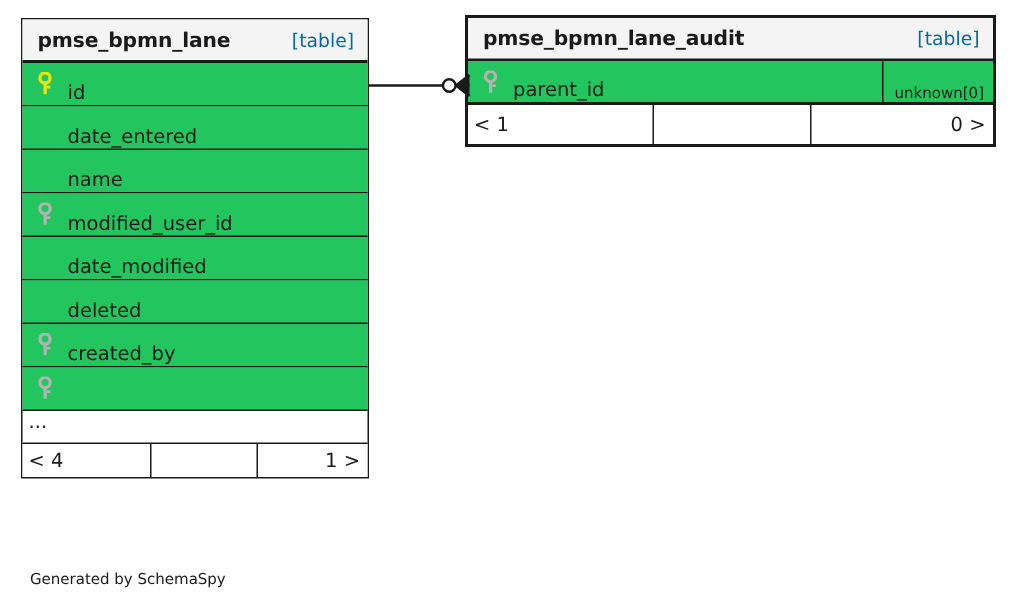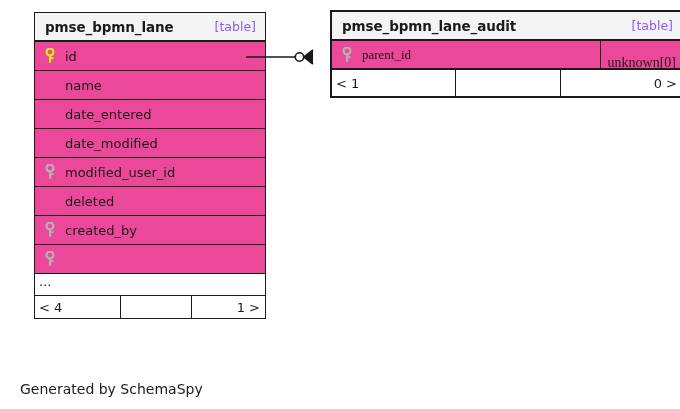--- a/index.html
+++ b/index.html
@@ -15,21 +15,20 @@
     font-family: "DejaVu Sans", sans-serif;
     color: #1a1a1a;
   }
 
   
   .er-table {
     position: absolute;
     background: #ffffff;
     box-sizing: border-box;
     border: 2px solid #1a1a1a;
-    margin-left: 20px;
   }
   .er-table.thin { border-width: 1px; }
 
   .tbl-header {
     display: flex;
     align-items: center;
     justify-content: space-between;
     background: #f4f4f4;
     border-bottom: 2px solid #1a1a1a;
     box-sizing: border-box;
@@ -38,51 +37,51 @@
   }
   .tbl-title {
     font-size: 13.5px;
     font-weight: bold;
     letter-spacing: -0.1px;
     white-space: nowrap;
   }
   .tbl-kind {
     font-size: 12.5px;
     font-weight: normal;
-    color: #8b5cf6;
+    color: #0369a1;
     white-space: nowrap;
   }
 
   
   .col-row {
     display: flex;
-    align-items: center;
+    align-items: flex-end;
     box-sizing: border-box;
     height: 29px;
     border-bottom: 1px solid #1a1a1a;
-    background: #ec4899;
+    background: #22c55e;
   }
   .col-row:last-child { border-bottom: none; }
 
   .key-cell {
     width: 30px;
     flex: 0 0 30px;
     display: flex;
     align-items: center;
     justify-content: center;
     height: 100%;
   }
   .col-name {
     font-size: 13px;
     white-space: nowrap;
     flex: 1 1 auto;
     overflow: hidden;
   }
   .col-type {
-    font-size: 14px;
+    font-size: 10px;
     white-space: nowrap;
     padding: 16px 6px 0 7px;
     border-left: 1px solid #1a1a1a;
     height: 100%;
     display: flex;
     align-items: center;
     box-sizing: border-box;
   }
 
   
@@ -125,21 +124,21 @@
   .edge-layer {
     position: absolute;
     left: 0; top: 0;
     width: 680px; height: 409px;
     pointer-events: none;
   }
 
   
   .caption {
     position: absolute;
-    font-size: 14px;
+    font-size: 10px;
     color: #1a1a1a;
     white-space: nowrap;
   }
 </style>
 </head>
 <body>
 
 <div class="er-table thin" style="left:14px; top:12px; width:232px;">
 
   <div class="tbl-header">
@@ -153,42 +152,42 @@
         <circle cx="5" cy="4" r="3.4" fill="none" stroke="#e8e80f" stroke-width="2.2"></circle>
         <rect x="4" y="6.4" width="2.2" height="8.4" fill="#e8e80f"></rect>
         <rect x="6.2" y="9.2" width="2.4" height="1.8" fill="#e8e80f"></rect>
       </svg>
     </div>
     <div class="col-name">id</div>
   </div>
 
   <div class="col-row">
     <div class="key-cell"></div>
+    <div class="col-name">date_entered</div>
+  </div>
+
+  <div class="col-row">
+    <div class="key-cell"></div>
     <div class="col-name">name</div>
   </div>
 
   <div class="col-row">
-    <div class="key-cell"></div>
-    <div class="col-name">date_entered</div>
+    <div class="key-cell">
+      <svg class="key-icon" width="10" height="16" viewBox="0 0 10 16" aria-hidden="true">
+        <circle cx="5" cy="4" r="3.4" fill="none" stroke="#b3b3b3" stroke-width="2.2"></circle>
+        <rect x="4" y="6.4" width="2.2" height="8.4" fill="#b3b3b3"></rect>
+        <rect x="6.2" y="9.2" width="2.4" height="1.8" fill="#b3b3b3"></rect>
+      </svg>
+    </div>
+    <div class="col-name">modified_user_id</div>
   </div>
 
   <div class="col-row">
     <div class="key-cell"></div>
     <div class="col-name">date_modified</div>
-  </div>
-
-  <div class="col-row">
-    <div class="key-cell">
-      <svg class="key-icon" width="10" height="16" viewBox="0 0 10 16" aria-hidden="true">
-        <circle cx="5" cy="4" r="3.4" fill="none" stroke="#b3b3b3" stroke-width="2.2"></circle>
-        <rect x="4" y="6.4" width="2.2" height="8.4" fill="#b3b3b3"></rect>
-        <rect x="6.2" y="9.2" width="2.4" height="1.8" fill="#b3b3b3"></rect>
-      </svg>
-    </div>
-    <div class="col-name">modified_user_id</div>
   </div>
 
   <div class="col-row">
     <div class="key-cell"></div>
     <div class="col-name">deleted</div>
   </div>
 
   <div class="col-row">
     <div class="key-cell">
       <svg class="key-icon" width="10" height="16" viewBox="0 0 10 16" aria-hidden="true">
@@ -222,21 +221,21 @@
   </div>
 </div>
 
 <div class="er-table" style="left:310px; top:10px; width:354px;">
 
   <div class="tbl-header">
     <div class="tbl-title">pmse_bpmn_lane_audit</div>
     <div class="tbl-kind">[table]</div>
   </div>
 
-  <div class="col-row" style="border-bottom-width:2px;font-family:Liberation Serif, serif;">
+  <div class="col-row" style="border-bottom-width:2px;">
     <div class="key-cell">
       <svg class="key-icon" width="10" height="16" viewBox="0 0 10 16" aria-hidden="true">
         <circle cx="5" cy="4" r="3.4" fill="none" stroke="#b3b3b3" stroke-width="2.2"></circle>
         <rect x="4" y="6.4" width="2.2" height="8.4" fill="#b3b3b3"></rect>
         <rect x="6.2" y="9.2" width="2.4" height="1.8" fill="#b3b3b3"></rect>
       </svg>
     </div>
     <div class="col-name">parent_id</div>
     <div class="col-type">unknown[0]</div>
   </div>

